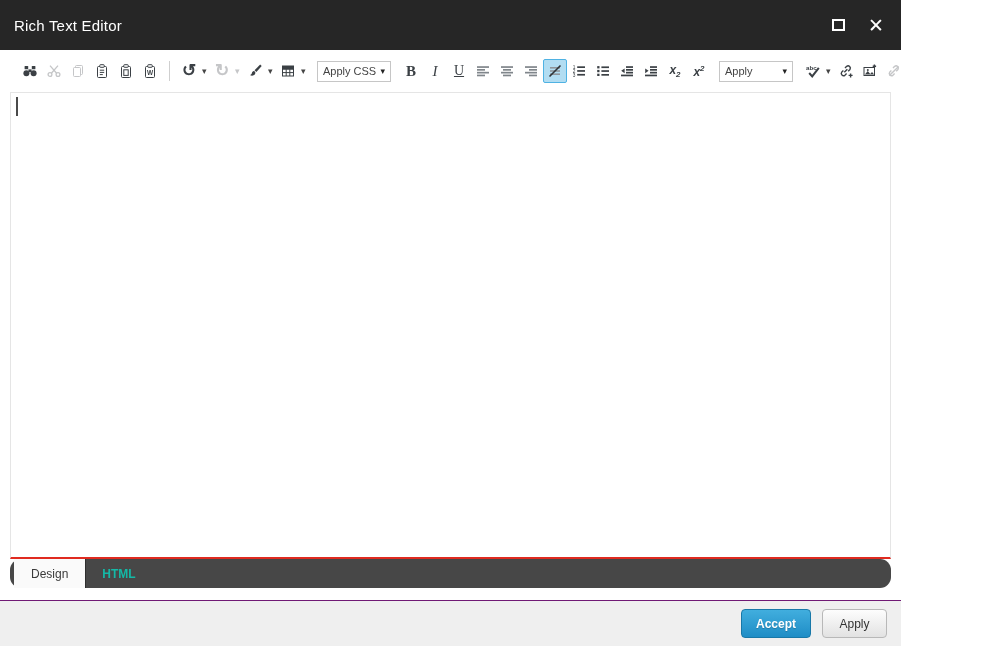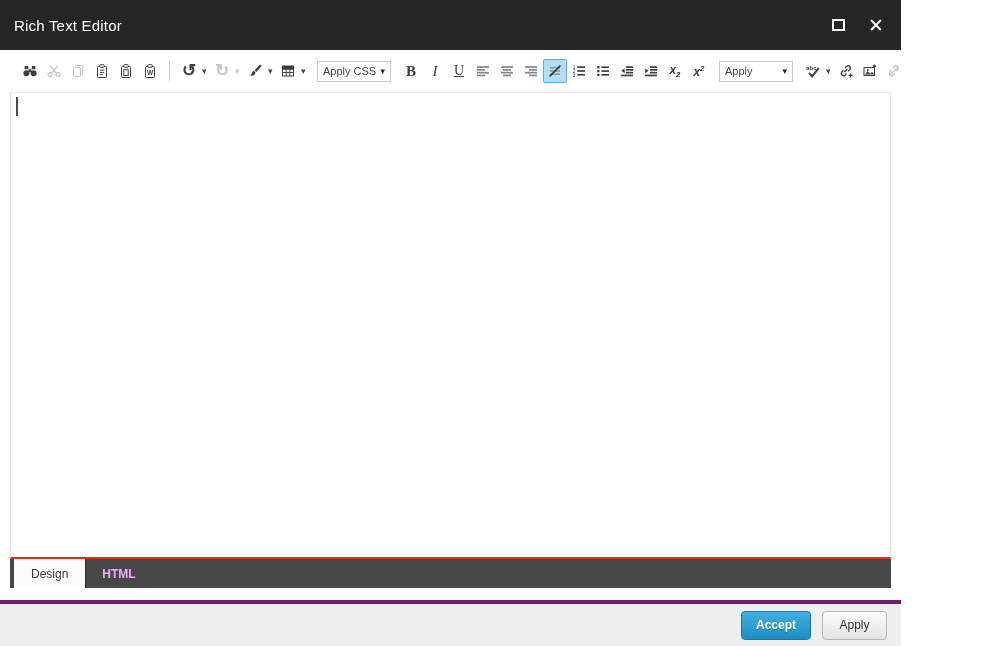--- a/index.html
+++ b/index.html
@@ -37,27 +37,27 @@
   .g-subscript, .g-superscript { font-size:12px; font-weight:bold;font-style:italic; }
   .g-subscript sub, .g-superscript sup { font-size:8px; font-weight:bold; }
   .g-insert-symbol { font-size:15px; }
 
   
   .editor { flex:1; border:1px solid #e5e5e5; border-bottom:2px solid var(--red-divider); background:#fff; padding:3px; min-height:0; }
   .caret { width:2px; height:19px; background:#4a4a4a; margin:1px 0 0 2px; animation:blink 1.1s step-end infinite; }
   @keyframes blink { 50% { opacity:0; } }
 
   
-  .tabstrip { height:29px; flex:none; background:var(--tabstrip-bg); display:flex; align-items:stretch; padding-left:4px; }
+  .tabstrip { height:29px; flex:none; background:var(--tabstrip-bg); display:flex; align-items:stretch; padding-left:4px;border-radius:11px; }
   .tab { display:flex; align-items:center; padding:0 17px; font-size:12px; cursor:pointer; }
   .tab.active { background:#fafafa; color:#3a3a3a; border-right:1px solid #2e2e2e; }
-  .tab.inactive { color:#f0abfc; font-weight:bold;padding-left:16px; }
-
-  
-  .footer { height:46px; flex:none; background:var(--footer-bg); border-top:4px solid #701a75; display:flex; align-items:center; justify-content:flex-end; gap:11px; padding-right:14px; }
+  .tab.inactive { color:#14b8a6; font-weight:bold;padding-left:16px; }
+
+  
+  .footer { height:46px; flex:none; background:var(--footer-bg); border-top:1px solid #701a75; display:flex; align-items:center; justify-content:flex-end; gap:11px; padding-right:14px; }
   .btn { height:29px; border-radius:4px; font-size:12px; display:flex; align-items:center; justify-content:center; cursor:pointer; font-family:"Liberation Sans", sans-serif; }
   .btn-accept { width:70px; color:#fff; font-weight:bold; background:linear-gradient(to bottom, #41aede, #1f8dc6); border:1px solid #1878a8; text-shadow:0 1px 1px rgba(0,0,0,.2); }
   .btn-reject { width:65px; color:#333; background:linear-gradient(to bottom, #fdfdfd, #e2e2e2); border:1px solid #b8b8b8; }
 </style>
 </head>
 <body>
 
 <div class="dialog">
 
   <div class="titlebar">

